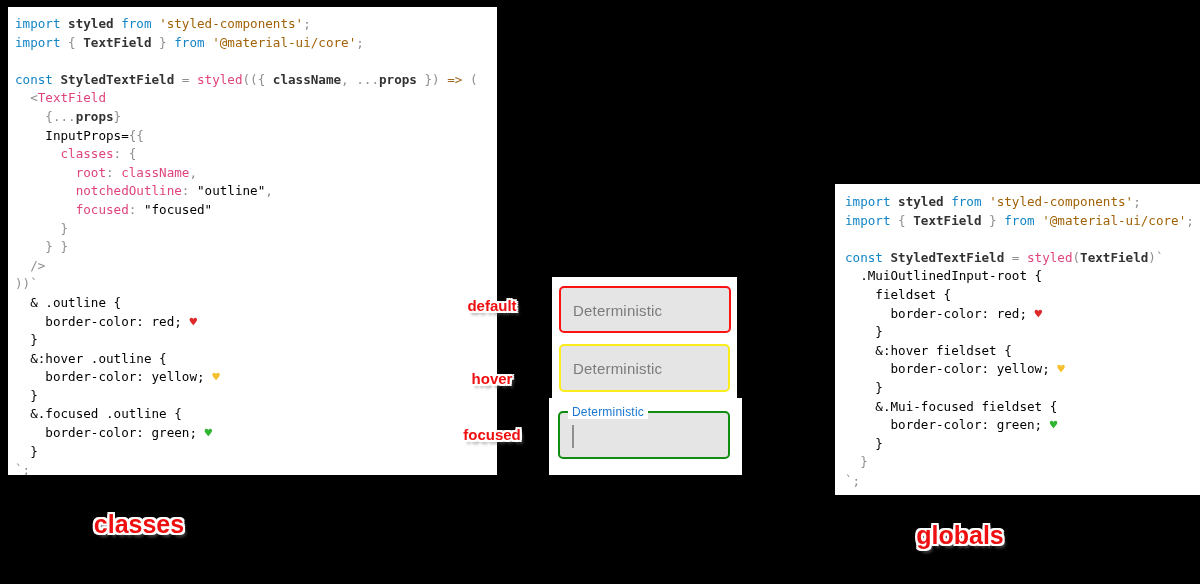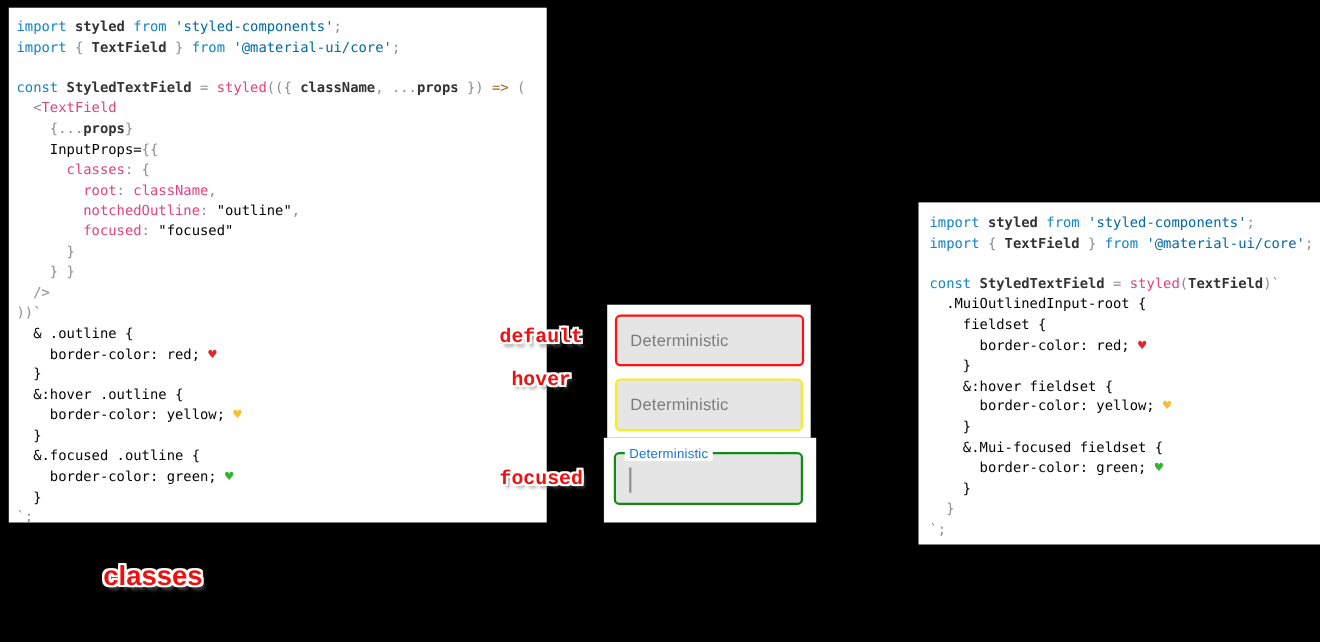--- a/index.html
+++ b/index.html
@@ -15,21 +15,21 @@
   .code {
     font-family:"DejaVu Sans Mono", monospace;
     font-size:12.6px; line-height:18.6px; color:#333;
     white-space:pre;
   }
   .code-panel.left  .code { padding:8px 0 0 7px; }
   .code-panel.right .code { padding:9px 0 0 10px; }
   .code .kw { color:#1385c6; }
   .code .id { color:#333333; font-weight:bold; }
   .code .tx { color:#333333; }
-  .code .str{ color:#0369a1; }
+  .code .str{ color:#a16207; }
   .code .ar { color:#a26a21; }
   .code .pk { color:#e0447e; }
   .code .gr { color:#000000; }
   .code .pu { color:#8e8e8e; }
   .code .hr { color:#e02828; }
   .code .hy { color:#f5c02e; }
   .code .hg { color:#2fb52f; }
 
   
   .mid-panel { position:absolute; background:#ffffff; }
@@ -54,23 +54,23 @@
   
   .red-label {
     position:absolute; color:#ee1010; font-weight:bold; text-align:center;
     text-shadow:
       -2px -2px 0 #fff, 0 -2px 0 #fff, 2px -2px 0 #fff,
       -2px  0   0 #fff, 2px  0   0 #fff,
       -2px  2px 0 #fff, 0  2px 0 #fff, 2px 2px 0 #fff,
       -1px -1px 0 #fff, 1px -1px 0 #fff, -1px 1px 0 #fff, 1px 1px 0 #fff,
       3px 4px 3px rgba(110,110,110,0.7);
   }
-  .state-label { width:90px; font-size:18px;font-family:Liberation Mono, monospace; }
+  .state-label { width:90px; font-size:15px; }
   #lbl-default { left:447px; top:297px; }
-  #lbl-hover   { left:447px; top:336px;text-align:center; }
+  #lbl-hover   { left:447px; top:370px;text-align:center; }
   #lbl-focused { left:447px; top:426px; }
   .caption { width:110px; font-size:25px; }
   #cap-classes { left:84px;  top:510px; }
   #cap-globals { left:905px; top:521px; }
 </style>
 </head>
 <body>
 
 <div class="stage">
 
@@ -94,14 +94,15 @@
   <div class="tf tf-focused" style="border-color: rgb(16, 140, 16);">
     <span class="notch-label">Deterministic</span>
     <span class="cursor"></span>
   </div>
 
   <div class="red-label state-label" id="lbl-default">default</div>
   <div class="red-label state-label" id="lbl-hover">hover</div>
   <div class="red-label state-label" id="lbl-focused">focused</div>
 
   <div class="red-label caption" id="cap-classes">classes</div>
+  <div class="red-label caption" id="cap-globals">globals</div>
 
 </div>
 
 </body></html>

